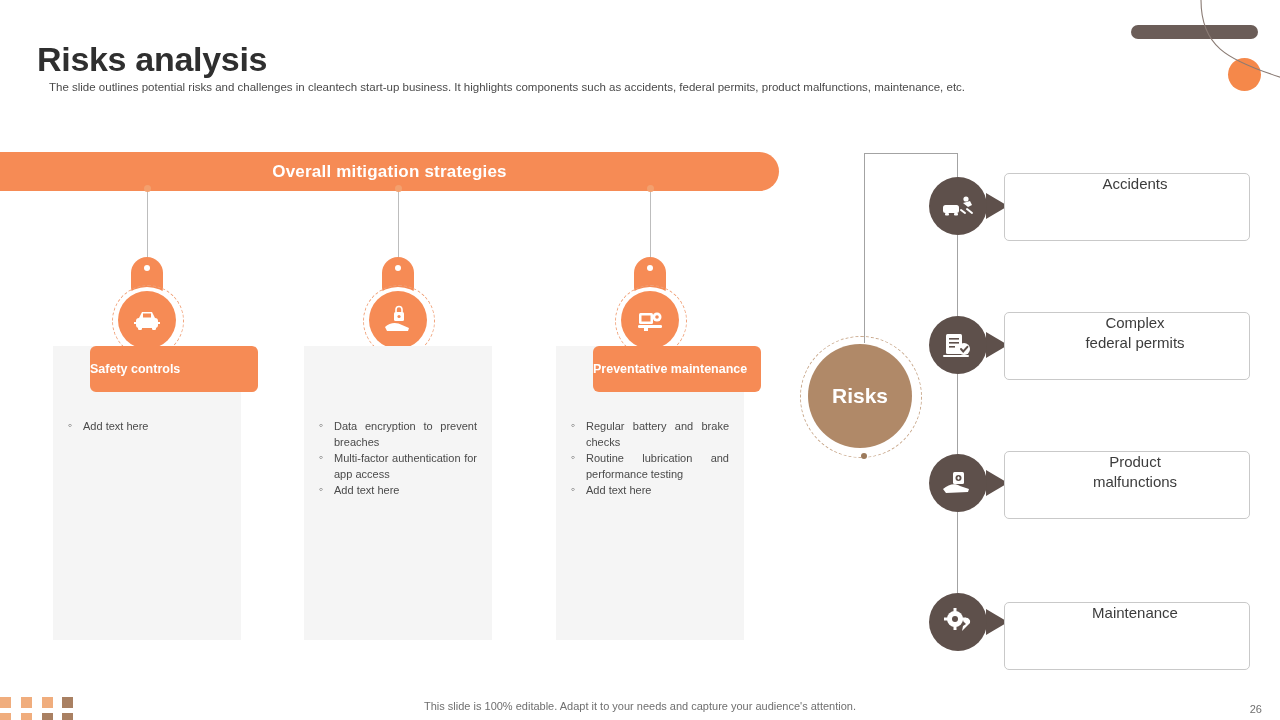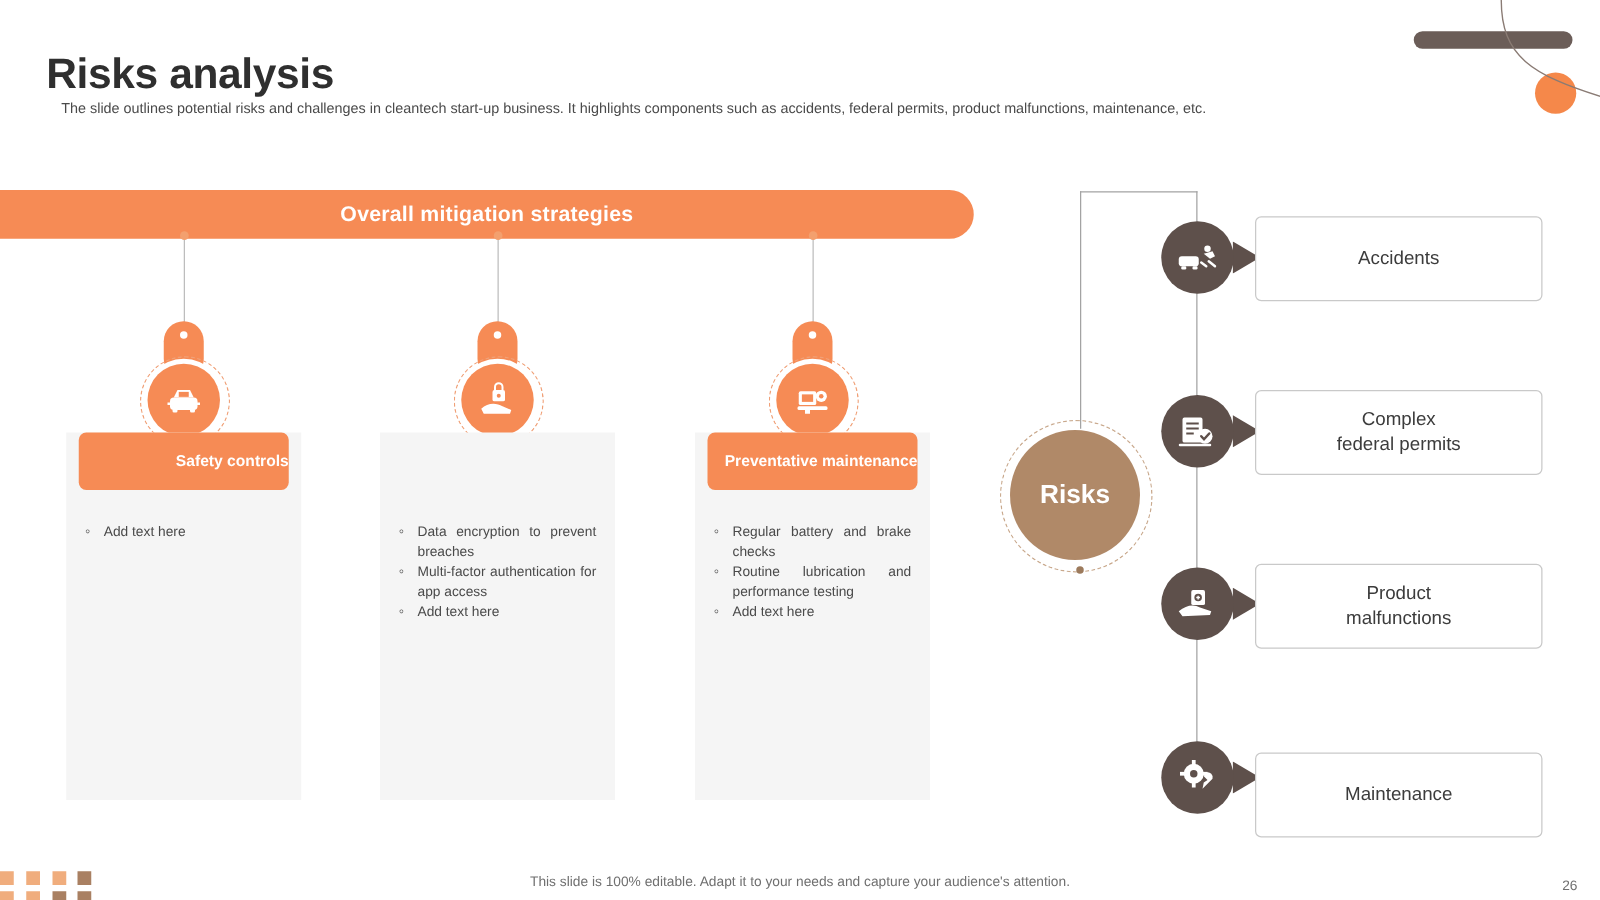--- a/index.html
+++ b/index.html
@@ -48,23 +48,24 @@
   .banner span{
     color:#ffffff;font-size:17px;font-weight:bold;letter-spacing:0.2px;
   }
   .col-body{
     position:absolute;top:346px;width:188px;height:294px;
     background:#f5f5f5;
   }
   .col-head{
     position:absolute;width:168px;height:46px;
     background:#f68b55;border-radius:6px;
-    display:flex;align-items:center;justify-content:flex-end;
+    display:flex;align-items:center;justify-content:flex-start;
     text-align:center;color:#ffffff;font-size:12.5px;font-weight:bold;
     line-height:15px;
+    margin-left:27px;
   }
   .bullets{
     position:absolute;width:160px;font-size:11px;color:#4a4a4a;
     line-height:16px;
   }
   .bullets .b{position:relative;padding-left:17px;margin-bottom:0px;text-align:justify;}
   .bullets .b::before{
     content:"\25E6";position:absolute;left:2px;top:-1px;font-size:12px;color:#555;
   }
 
@@ -114,22 +115,22 @@
     position:absolute;width:58px;height:58px;border-radius:50%;
     background:#5e504b;display:flex;align-items:center;justify-content:center;
   }
   .node-tail{
     position:absolute;width:22px;height:26px;background:#5e504b;
     clip-path:polygon(0 0,100% 50%,0 100%);
   }
   .node-box{
     position:absolute;width:228px;height:66px;border:1px solid #c9c9c9;
     border-radius:5px;background:#ffffff;
-    display:flex;align-items:center;justify-content:center;text-align:center;
-    font-size:15px;color:#3c3c3c;line-height:20px;
+    display:flex;align-items:flex-start;justify-content:center;text-align:center;
+    font-size:15px;color:#3c3c3c;line-height:20px;padding-left:16px;
   }
 
   
   .footer-note{
     position:absolute;left:0;top:700px;width:1280px;text-align:center;
     font-size:11px;color:#6f6f6f;
   }
   .page-num{
     position:absolute;right:18px;top:703px;font-size:11px;color:#6f6f6f;
   }

